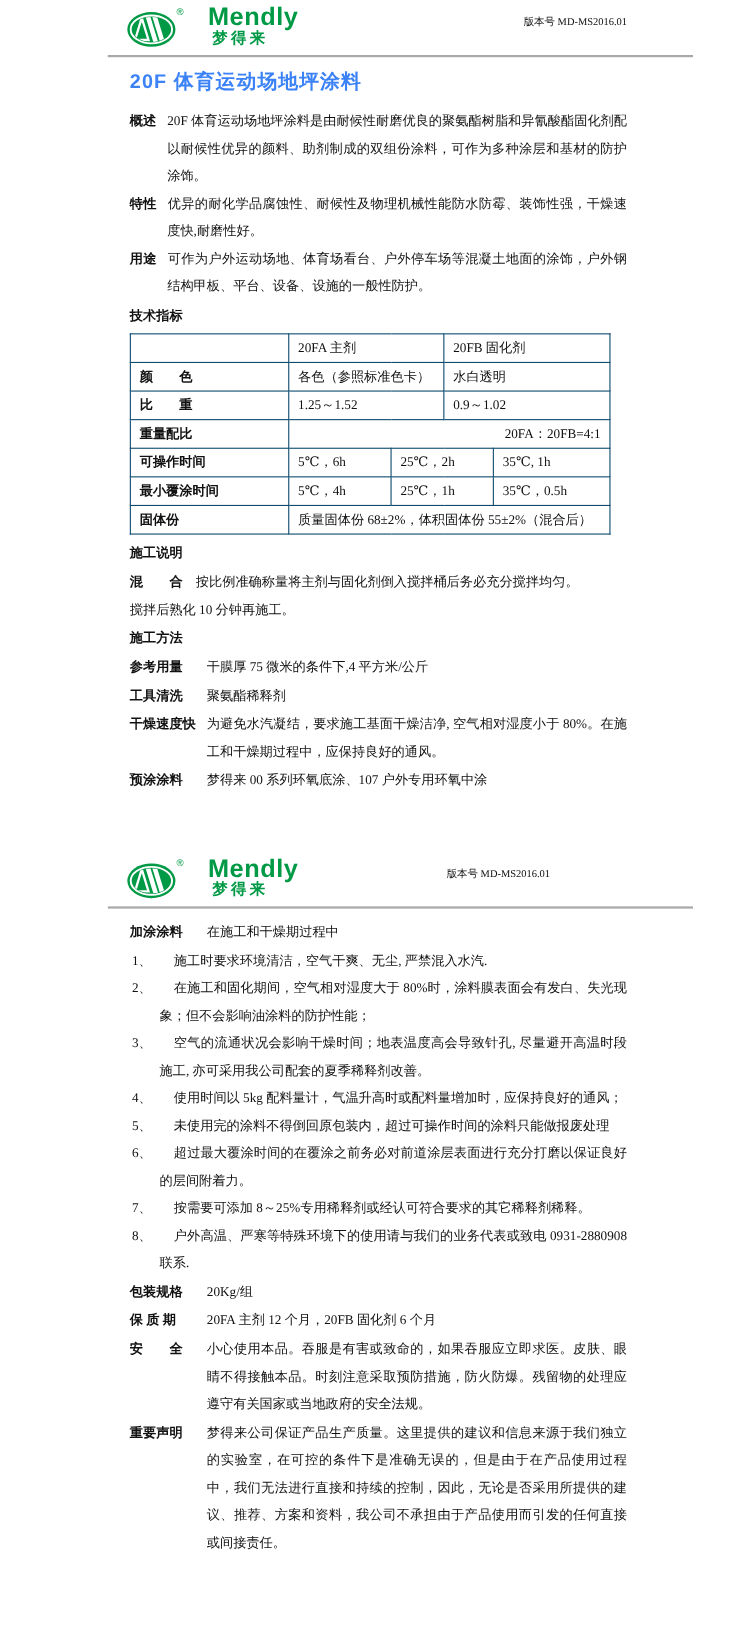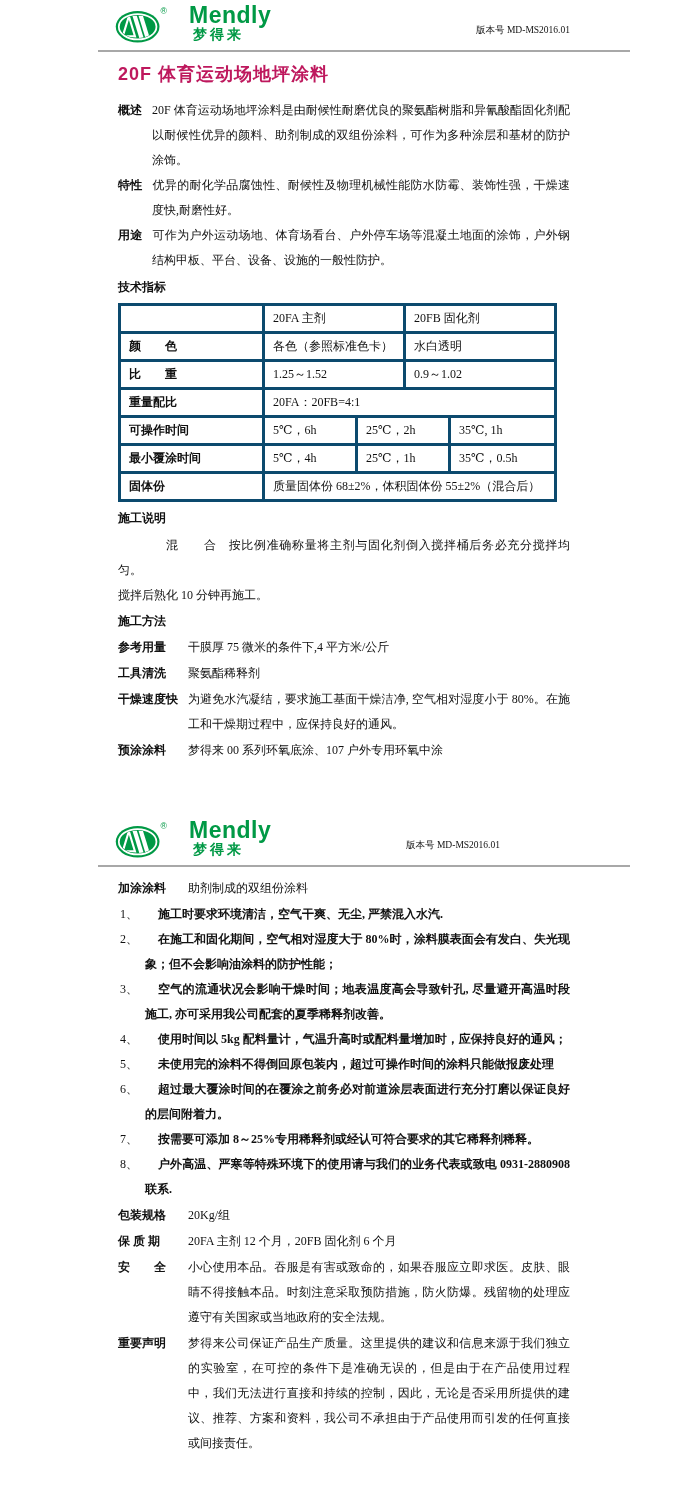--- a/index.html
+++ b/index.html
@@ -15,53 +15,53 @@
 
   
   .hdr{position:relative;height:44px;padding-top:4px;margin-left:-4px;}
   .logo-wrap{display:flex;align-items:flex-start;}
   .logo-mark{display:block;}
   .wordmark{margin-left:19px;line-height:1;}
   .wm-en{font-family:"Liberation Sans","DejaVu Sans",sans-serif;font-weight:bold;
          font-size:23px;color:#009945;letter-spacing:.5px;display:block;}
   .wm-cn{font-family:"Liberation Sans","DejaVu Sans",sans-serif;font-weight:bold;
          font-size:14px;color:#009945;letter-spacing:3px;display:block;margin-top:0px;padding-left:4px;}
-  .version{position:absolute;top:24px;font-size:9.5px;color:#111;right:0;padding-left:12px;}
+  .version{position:absolute;top:14px;font-size:9.5px;color:#111;right:0;padding-left:12px;}
   .page2 .version{right:70px;}
   .rule{height:2px;background:#a8a8a8;margin-left:-20px;width:532px;margin-top:2px;}
 
   
   .doc-title{font-family:"Liberation Sans","DejaVu Sans",sans-serif;font-weight:bold;
-             font-size:18px;color:#be185d;margin:10px 0 12px 0;letter-spacing:1px;}
+             font-size:18px;color:#3b82f6;margin:10px 0 12px 0;letter-spacing:1px;}
 
   
   .hang{padding-left:34px;text-indent:-34px;text-align:justify;line-height:25px;margin:0;}
   .hang .lbl{font-weight:bold;padding-right:10px;}
 
   
   .row{display:flex;line-height:25px;margin:1px 0;}
   .row .rlbl{flex:0 0 70px;font-weight:bold;}
   .row .rval{flex:1;text-align:justify;}
   .heading{font-weight:bold;line-height:25px;margin:2px 0;}
 
   
   .mix{line-height:25px;text-align:justify;margin:1px 0;}
-  .mix .lbl{font-weight:normal;padding-right:12px;margin-left:48px;}
+  .mix .lbl{font-weight:bold;padding-right:12px;}
 
   
   table.spec{border-collapse:collapse;width:436px;margin:3px 0 4px 0;table-layout:fixed;}
-  table.spec td{border:3px solid #0c4a6e;height:25px;padding:0 8px;font-size:12px;
+  table.spec td{border:1px solid #0c4a6e;height:25px;padding:0 8px;font-size:12px;
                 vertical-align:middle;overflow:hidden;white-space:nowrap;}
   table.spec td.lblcell{font-weight:bold;margin-top:47px;}
-  table.spec td.center{text-align:left;}
+  table.spec td.center{text-align:right;}
 
   
   .note{position:relative;padding-left:27px;text-indent:13px;text-align:justify;line-height:25px;margin:0;}
   .note .nnum{position:absolute;left:2px;top:0;text-indent:0;}
-  .note .ntext{text-indent:0;font-weight:bold;}
+  .note .ntext{text-indent:0;}
 </style>
 </head>
 <body>
 
 <div class="page page1">
 
   <div class="hdr">
     <div class="logo-wrap">
       <svg class="logo-mark" width="56" height="42" viewBox="0 0 64 46">
         <defs>
@@ -201,21 +201,21 @@
       </div>
     </div>
     <div class="version">版本号 MD-MS2016.01</div>
   </div>
   <div class="rule"></div>
 
   <div style="height:8px"></div>
 
   <div class="row">
     <span class="rlbl">加涂涂料</span>
-    <span class="rval">助剂制成的双组份涂料</span>
+    <span class="rval">在施工和干燥期过程中</span>
   </div>
 
 
   <div>
     <p class="note">
       <span class="nnum">1、</span>
       <span class="ntext">施工时要求环境清洁，空气干爽、无尘, 严禁混入水汽.</span>
     </p>
     <p class="note">
       <span class="nnum">2、</span>

